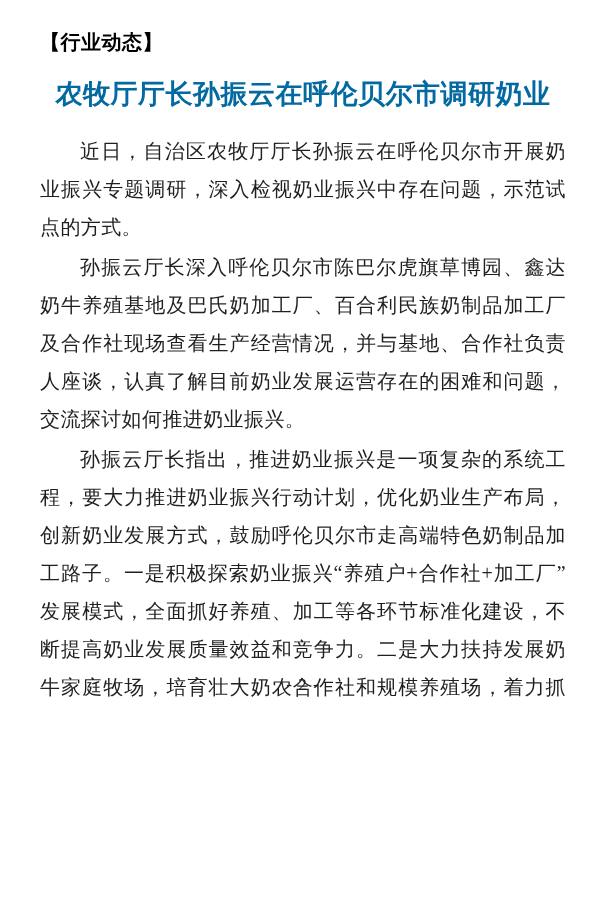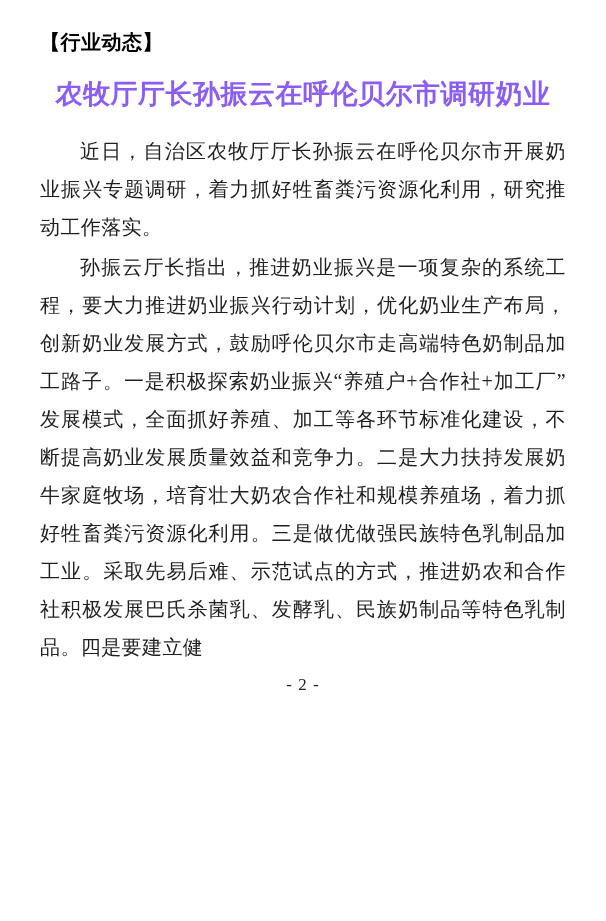--- a/index.html
+++ b/index.html
@@ -26,21 +26,21 @@
     color: #000000;
     letter-spacing: 0.5px;
   }
   .article-title {
     margin: 14px 6px 0 6px;
     text-align: center;
     font-family: "Liberation Serif", serif;
     font-weight: bold;
     font-size: 27px;
     line-height: 52px;
-    color: #8b5cf6;
+    color: #0369a1;
     letter-spacing: 0.5px;
   }
   .article-title .title-line {
     display: block;
   }
   .body-text {
     margin-top: 12px;
     font-size: 20px;
     line-height: 38px;
     text-align: justify;
@@ -69,19 +69,20 @@
 
 <div class="page">
 
   <div class="section-header">【行业动态】</div>
 
   <h1 class="article-title">
     <span class="title-line">农牧厅厅长孙振云在呼伦贝尔市调研奶业</span>
   </h1>
 
   <div class="body-text">
-    <p>近日，自治区农牧厅厅长孙振云在呼伦贝尔市开展奶业振兴专题调研，着力抓好牲畜粪污资源化利用，研究推动工作落实。</p>
+    <p>近日，自治区农牧厅厅长孙振云在呼伦贝尔市开展奶业振兴专题调研，深入检视奶业振兴中存在问题，示范试点的方式。</p>
+    <p>孙振云厅长深入呼伦贝尔市陈巴尔虎旗草博园、鑫达奶牛养殖基地及巴氏奶加工厂、百合利民族奶制品加工厂及合作社现场查看生产经营情况，并与基地、合作社负责人座谈，认真了解目前奶业发展运营存在的困难和问题，交流探讨如何推进奶业振兴。</p>
     <p>孙振云厅长指出，推进奶业振兴是一项复杂的系统工程，要大力推进奶业振兴行动计划，优化奶业生产布局，创新奶业发展方式，鼓励呼伦贝尔市走高端特色奶制品加工路子。一是积极探索奶业振兴“养殖户+合作社+加工厂”发展模式，全面抓好养殖、加工等各环节标准化建设，不断提高奶业发展质量效益和竞争力。二是大力扶持发展奶牛家庭牧场，培育壮大奶农合作社和规模养殖场，着力抓好牲畜粪污资源化利用。三是做优做强民族特色乳制品加工业。采取先易后难、示范试点的方式，推进奶农和合作社积极发展巴氏杀菌乳、发酵乳、民族奶制品等特色乳制品。四是要建立健</p>
   </div>
 
   <div class="page-number">- 2 -</div>
 
 </div>
 
 </body></html>

